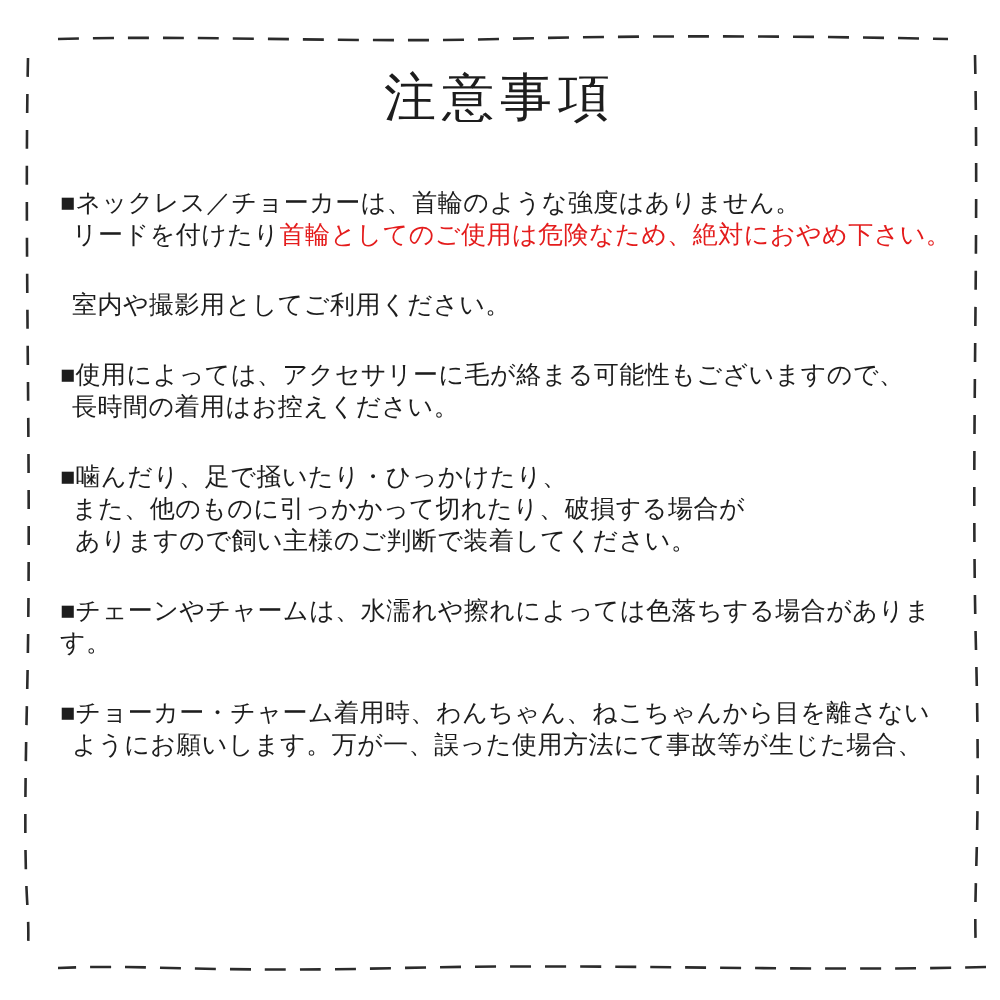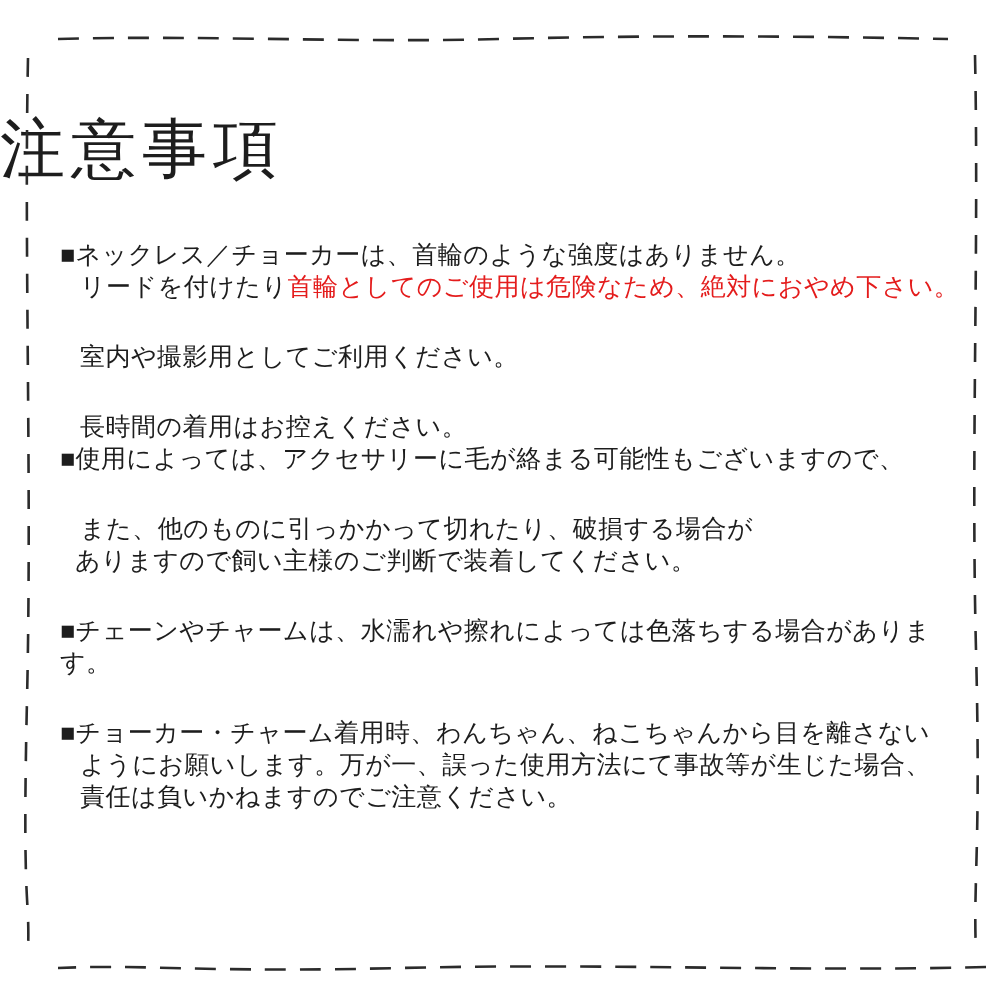--- a/index.html
+++ b/index.html
@@ -29,42 +29,42 @@
   }
   .border-svg path {
     fill: none;
     stroke: var(--border);
     stroke-width: 2.6;
     stroke-linecap: butt;
   }
   .border-svg .horiz { stroke-dasharray: 21 14; }
   .border-svg .vert  { stroke-dasharray: 19 17; }
   .title {
-    margin-top: 114px;
-    text-align: left;
-    font-size: 65px;
+    margin-top: 62px;
+    text-align: center;
+    font-size: 52px;
     line-height: 70px;
     font-weight: 500;
     letter-spacing: 6px;
     color: var(--text);
   }
   .content {
     margin-top: 54px;
     padding-left: 60px;
     padding-right: 32px;
   }
   .notice {
     margin-bottom: 38px;
     font-size: 25px;
     line-height: 32px;
     letter-spacing: 0.5px;
     color: var(--text);
   }
   .line { display: block; }
-  .line-cont { margin-left: 20px; }
+  .line-cont { margin-left: 12px; }
   .line-cont-sm { margin-left: 15px; }
   .red { color: var(--red); }
 </style>
 </head>
 <body>
 
 <div class="sheet">
 
   <svg class="border-svg" viewBox="0 0 1000 1000" aria-hidden="true">
     <path class="horiz" d="M58,39 C200,35 350,43 500,39 S800,36 948,39"></path>
@@ -80,36 +80,36 @@
     <p class="notice">
       <span class="line"><span>■ネックレス／チョーカーは、首輪のような強度はありません。</span></span>
       <span class="line line-cont"><span>リードを付けたり</span><span class="red">首輪としてのご使用は危険なため、絶対におやめ下さい。</span></span>
     </p>
 
     <p class="notice">
       <span class="line line-cont"><span>室内や撮影用としてご利用ください。</span></span>
     </p>
 
     <p class="notice">
+      <span class="line"><span>■使用によっては、アクセサリーに毛が絡まる可能性もございますので、</span></span>
       <span class="line line-cont"><span>長時間の着用はお控えください。</span></span>
-      <span class="line"><span>■使用によっては、アクセサリーに毛が絡まる可能性もございますので、</span></span>
     </p>
 
     <p class="notice">
+      <span class="line"><span>■噛んだり、足で掻いたり・ひっかけたり、</span></span>
       <span class="line line-cont"><span>また、他のものに引っかかって切れたり、破損する場合が</span></span>
       <span class="line line-cont-sm"><span>ありますので飼い主様のご判断で装着してください。</span></span>
     </p>
 
     <p class="notice">
     </p>
 
     <p class="notice">
       <span class="line"><span>■チェーンやチャームは、水濡れや擦れによっては色落ちする場合があります。</span></span>
     </p>
 
     <p class="notice">
       <span class="line"><span>■チョーカー・チャーム着用時、わんちゃん、ねこちゃんから目を離さない</span></span>
       <span class="line line-cont"><span>ようにお願いします。万が一、誤った使用方法にて事故等が生じた場合、</span></span>
-      <span class="line line-cont"><span>責任は負いかねますのでご注意ください。</span></span>
     </p>
 
   </div>
 </div>
 
 </body></html>

